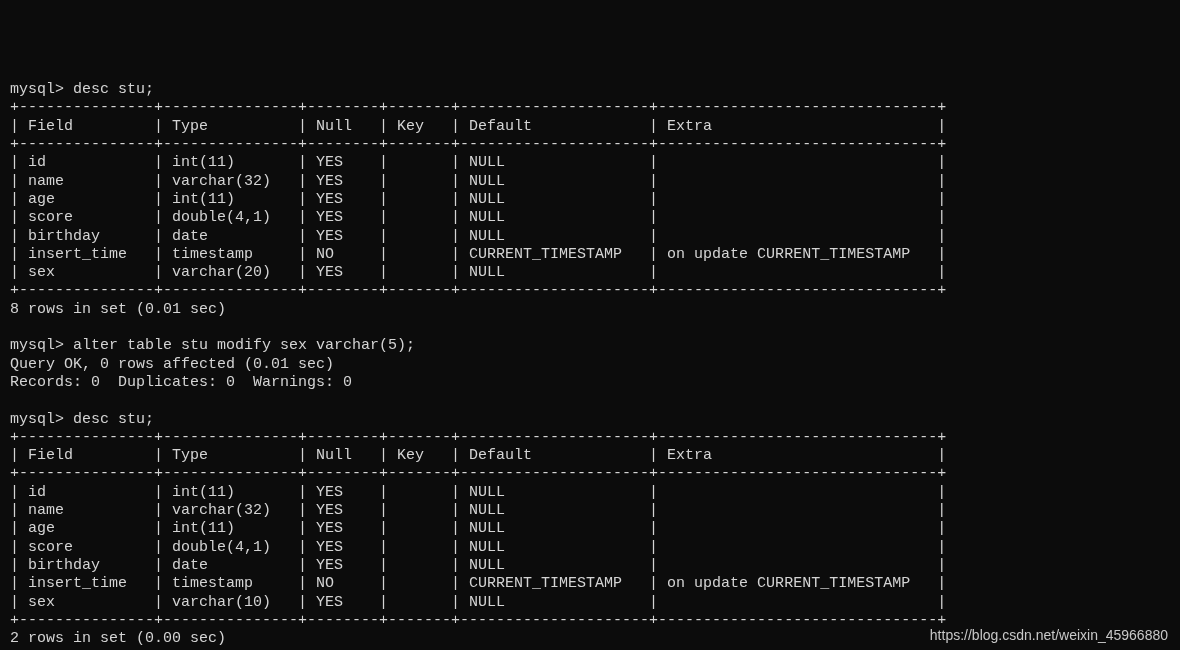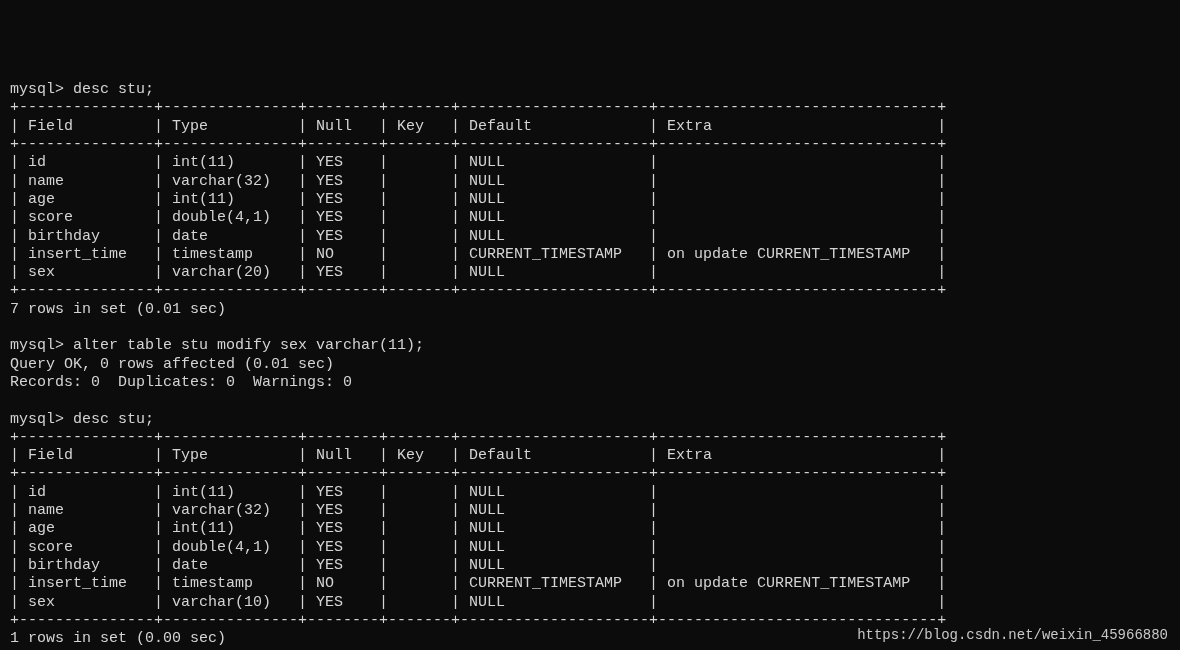--- a/index.html
+++ b/index.html
@@ -14,21 +14,21 @@
     height: 650px;
     box-sizing: border-box;
     position: relative;
     overflow: hidden;
     white-space: pre;
   }
   .watermark {
     position: absolute;
     bottom: 6px;
     right: 12px;
-    font-family: Liberation Mono, monospace;
+    font-family: Liberation Sans, sans-serif;
     font-size: 14px;
     color: #c8c8c8;
   }
 </style>
 </head>
 <body>
 
 
 
 <div><span>mysql&gt;</span> <span>desc stu;</span>
@@ -36,36 +36,36 @@
 | Field         | Type          | Null   | Key   | Default             | Extra                         |
 +---------------+---------------+--------+-------+---------------------+-------------------------------+
 | id            | int(11)       | YES    |       | NULL                |                               |
 | name          | varchar(32)   | YES    |       | NULL                |                               |
 | age           | int(11)       | YES    |       | NULL                |                               |
 | score         | double(4,1)   | YES    |       | NULL                |                               |
 | birthday      | date          | YES    |       | NULL                |                               |
 | insert_time   | timestamp     | NO     |       | CURRENT_TIMESTAMP   | on update CURRENT_TIMESTAMP   |
 | sex           | varchar(20)   | YES    |       | NULL                |                               |
 +---------------+---------------+--------+-------+---------------------+-------------------------------+</span>
-<span>7 rows in set (0.01 sec)</span>
+<span>8 rows in set (0.01 sec)</span>
 
-<span>mysql&gt;</span> <span>alter table stu modify sex varchar(11);</span>
+<span>mysql&gt;</span> <span>alter table stu modify sex varchar(5);</span>
 <span>Query OK, 0 rows affected (0.01 sec)</span>
 <span>Records: 0  Duplicates: 0  Warnings: 0</span>
 
 <span>mysql&gt;</span> <span>desc stu;</span>
 <span id="table2">+---------------+---------------+--------+-------+---------------------+-------------------------------+
 | Field         | Type          | Null   | Key   | Default             | Extra                         |
 +---------------+---------------+--------+-------+---------------------+-------------------------------+
 | id            | int(11)       | YES    |       | NULL                |                               |
 | name          | varchar(32)   | YES    |       | NULL                |                               |
 | age           | int(11)       | YES    |       | NULL                |                               |
 | score         | double(4,1)   | YES    |       | NULL                |                               |
 | birthday      | date          | YES    |       | NULL                |                               |
 | insert_time   | timestamp     | NO     |       | CURRENT_TIMESTAMP   | on update CURRENT_TIMESTAMP   |
 | sex           | varchar(10)   | YES    |       | NULL                |                               |
 +---------------+---------------+--------+-------+---------------------+-------------------------------+</span>
-<span>1 rows in set (0.00 sec)</span></div>
+<span>2 rows in set (0.00 sec)</span></div>
 
 <div class="watermark">https://blog.csdn.net/weixin_45966880</div>
 
 
 
 
 </body></html>

